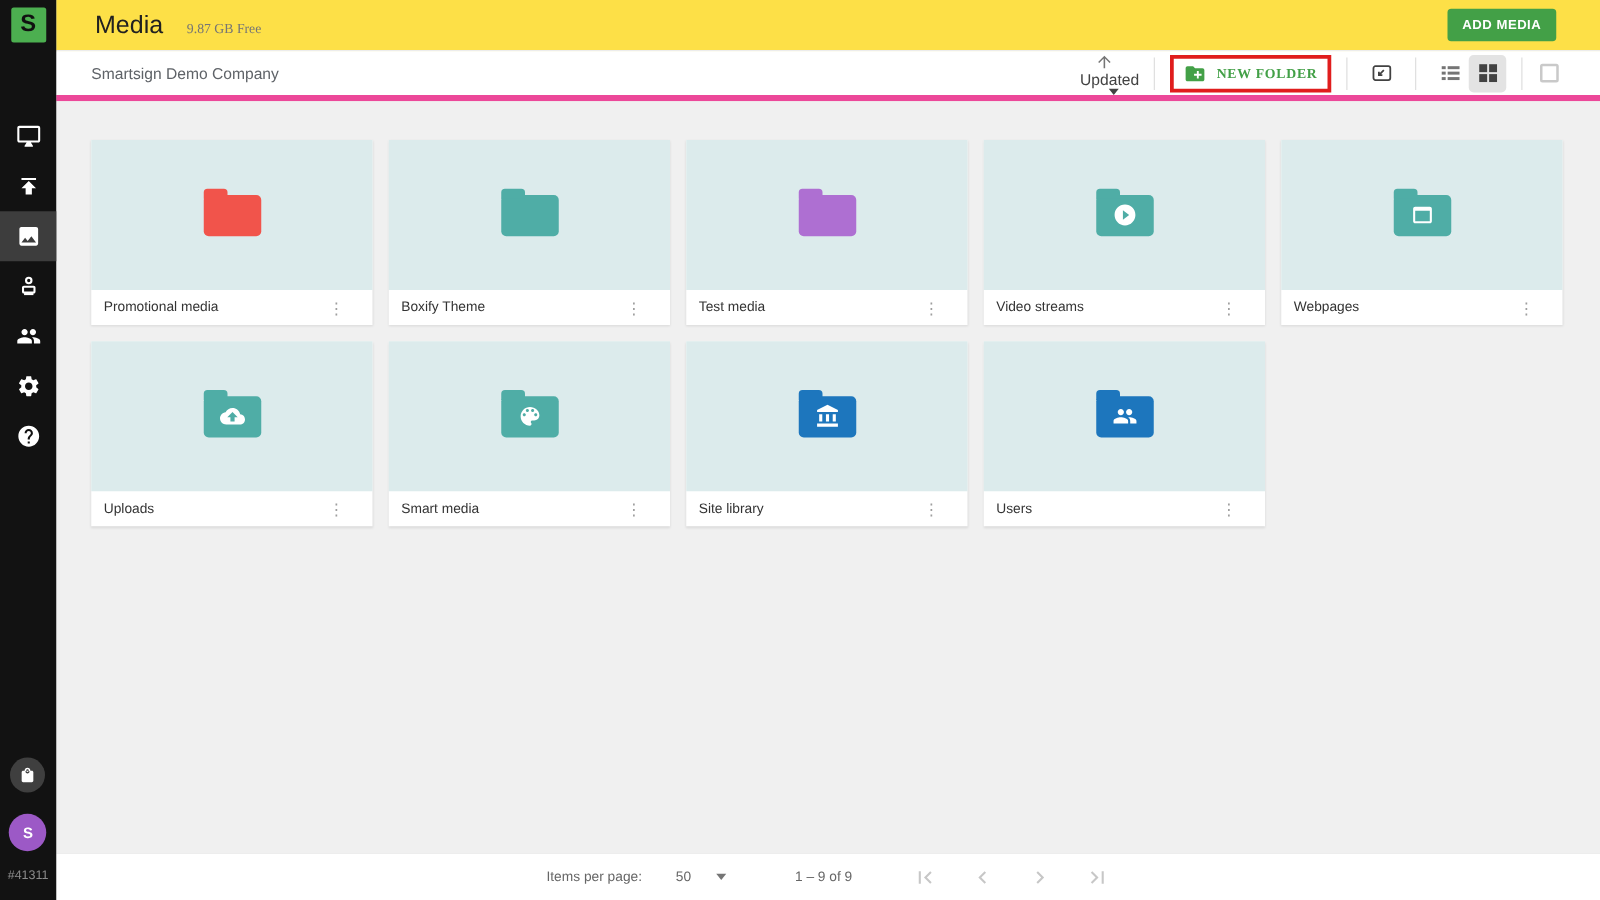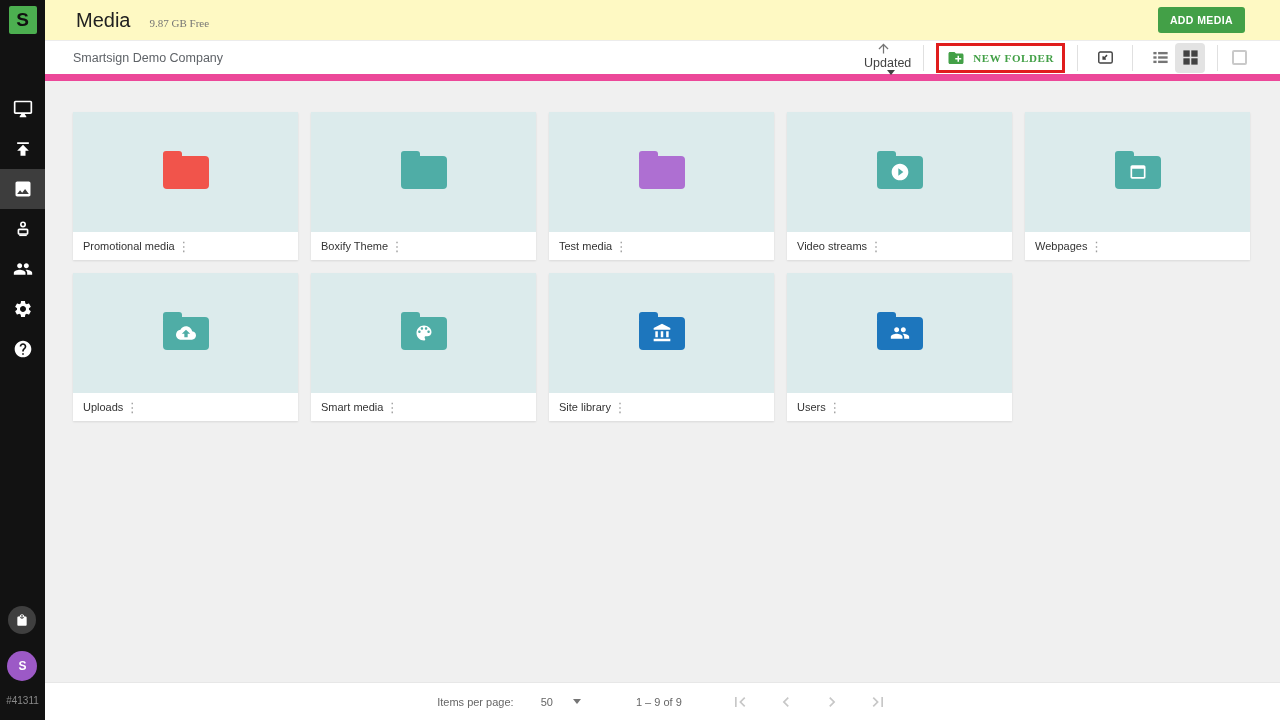--- a/index.html
+++ b/index.html
@@ -16,32 +16,32 @@
   .side-bottom { margin-top:auto; display:flex; flex-direction:column; align-items:center; padding-bottom:14px; }
   .bag-circle { width:28px; height:28px; border-radius:50%; background:#3f3f3f; display:flex; align-items:center; justify-content:center; margin-bottom:17px; cursor:pointer; }
   .bag-circle svg { width:14px; height:14px; fill:#fff; }
   .avatar { width:30px; height:30px; border-radius:50%; background:#9c59c6; color:#fff; font-size:12px; font-weight:bold; display:flex; align-items:center; justify-content:center; margin-bottom:14px; cursor:pointer; }
   .badge-id { color:#8a8a8a; font-size:10px; }
 
   
   .main { position:absolute; left:45px; top:0; width:1235px; height:720px; display:flex; flex-direction:column; }
 
   
-  .header { height:41px; background:#fef9c3; border-bottom:1px solid #ececec; display:flex; align-items:center; padding:0 35px 0 31px; flex:0 0 auto; }
+  .header { height:41px; background:#fde047; border-bottom:1px solid #ececec; display:flex; align-items:center; padding:0 35px 0 31px; flex:0 0 auto; }
   .page-title { font-size:20px; color:#212121; }
   .storage { font-size:11px; color:#757575; margin-left:19px; margin-top:6px;font-family:Liberation Serif, serif; }
   .spacer { flex:1; }
   .search-box { width:320px; height:27px; border:1px solid #dfdfdf; border-radius:4px; background:#fcfcfc; display:flex; align-items:center; padding:0 8px; margin-right:10px; }
   .search-box svg { width:14px; height:14px; stroke:#9e9e9e; fill:none; stroke-width:2; flex:0 0 auto; }
   .search-box input { border:none; outline:none; background:transparent; font-size:12px; color:#424242; margin-left:6px; width:100%; font-family:"Liberation Sans", sans-serif; }
   .search-box input::placeholder { color:#9e9e9e; }
   .add-media { height:26px; background:#43a047; color:#fff; border:none; border-radius:3px; font-size:10.5px; font-weight:bold; letter-spacing:.4px; padding:0 12px; cursor:pointer; font-family:"Liberation Sans", sans-serif; }
 
   
-  .toolbar { height:40px; background:#fff; border-bottom:7px solid #ec4899; display:flex; align-items:center; padding:0 33px 0 28px; flex:0 0 auto;gap:30px; }
+  .toolbar { height:40px; background:#fff; border-bottom:5px solid #ec4899; display:flex; align-items:center; padding:0 33px 0 28px; flex:0 0 auto;gap:30px; }
   .breadcrumb { font-size:12.5px; color:#5f6368; }
   .tb-right { margin-left:auto; display:flex; align-items:center; }
   .sort-group { display:flex; align-items:center; cursor:pointer;flex-direction:column; }
   .sort-group svg.arrow { width:15px; height:15px; fill:#757575; margin-right:9px; }
   .sort-label { font-size:12.5px; color:#424242; }
   .caret { width:0; height:0; border-left:4px solid transparent; border-right:4px solid transparent; border-top:5px solid #424242; margin-left:7px; }
   .tb-divider { width:1px; height:26px; background:#e0e0e0; margin:0 12px; }
   .annotation-box { border:3px solid #e01d1d; padding:3px 8px; display:flex; align-items:center; }
   .new-folder { display:flex; align-items:center; background:none; border:none; cursor:pointer; font-family:Liberation Serif, serif; }
   .new-folder svg { width:18px; height:18px; fill:#43a047; margin-right:8px; }
@@ -53,21 +53,21 @@
 
   
   .content { flex:1 1 auto; background:#f0f0f0; padding:31px 28px 0 28px; overflow:hidden; }
   .grid { display:flex; flex-wrap:wrap; gap:13px; }
   .card { width:225px; height:148px; background:#fff; box-shadow:0 1px 2px rgba(0,0,0,.10); cursor:pointer; }
   .thumb { height:120px; background:#dcebec; display:flex; align-items:center; justify-content:center; position:relative; }
   .folder { width:46px; height:33px; border-radius:4px; position:relative; display:flex; align-items:center; justify-content:center; }
   .folder::before { content:""; position:absolute; top:-5px; left:0; width:19px; height:8px; border-radius:3px 3px 0 0; background:inherit; }
   .glyph { display:flex; }
   .glyph svg { width:20px; height:20px; fill:#fff; }
-  .card-footer { height:28px; display:flex; align-items:center; padding:0 6px 0 10px; }
+  .card-footer { height:28px; display:flex; align-items:center; justify-content:space-between; padding:0 20px 0 10px; }
   .card-label { font-size:11px; color:#333; }
   .kebab { color:#9e9e9e; font-size:13px; width:18px; text-align:center; cursor:pointer; line-height:1; letter-spacing:0; }
 
   
   .footer { height:38px; background:#fff; border-top:1px solid #e7e7e7; display:flex; align-items:center; justify-content:center; flex:0 0 auto; }
   .pager { display:flex; align-items:center; font-size:11px; color:#666; }
   .per-page { display:flex; align-items:center; cursor:pointer;gap:12px; }
   .per-page .caret { border-top-color:#757575; margin-left:8px; }
   .range { margin:0 48px 0 55px; color:#666; }
   .pg-btns { display:flex; align-items:center; gap:26px; }

